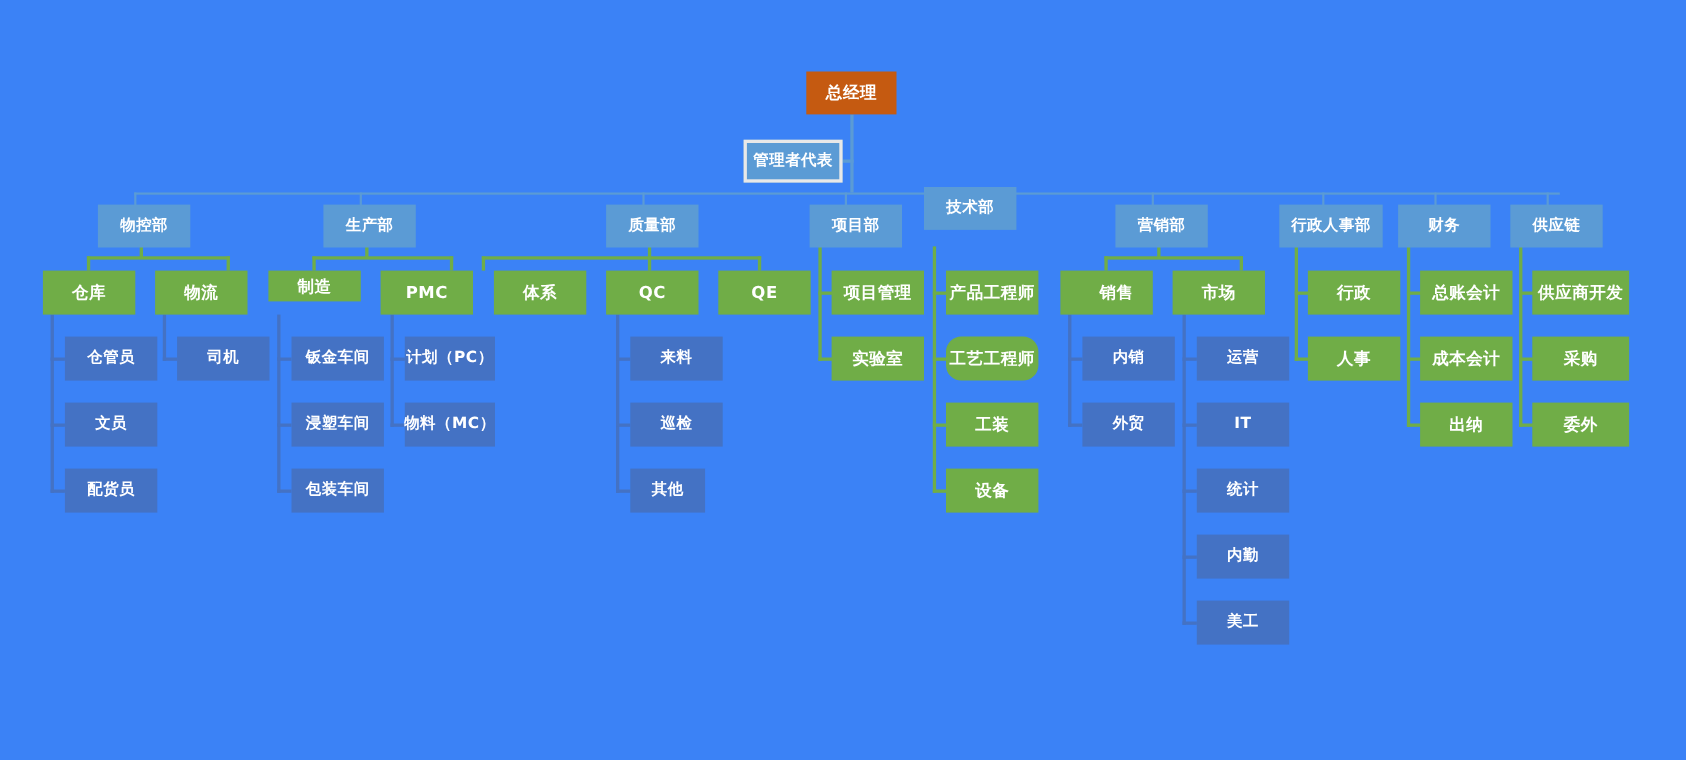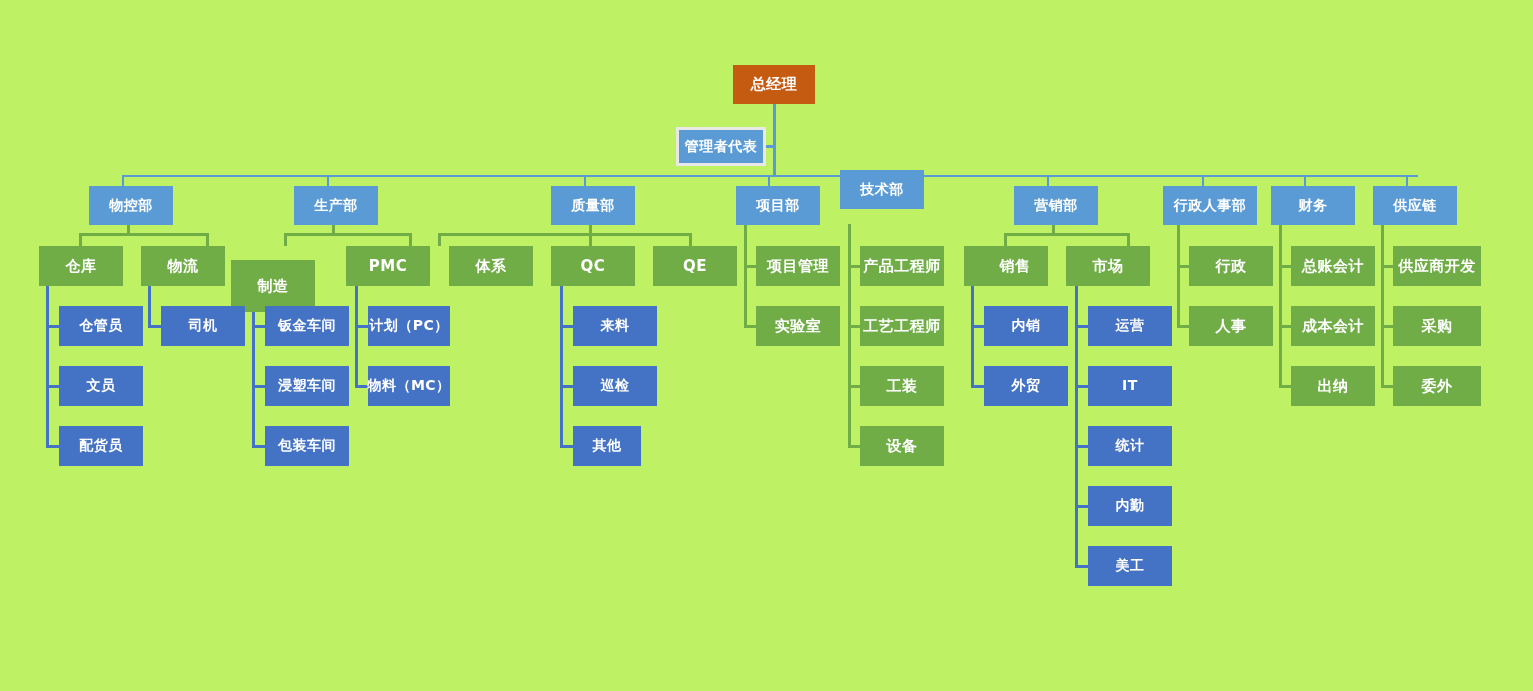--- a/index.html
+++ b/index.html
@@ -5,21 +5,21 @@
 <style>
   html,body{margin:0;padding:0;background:#ffffff;}
   body{
     font-family:"DejaVu Sans","Liberation Sans",sans-serif;
     -webkit-font-smoothing:antialiased;
   }
   #chart-canvas{
     position:relative;
     width:1533px;
     height:691px;
-    background:#bef264;
+    background:#3b82f6;
     overflow:hidden;
   }
   .node{
     position:absolute;
     box-sizing:border-box;
     display:flex;
     align-items:center;
     justify-content:center;
     color:#ffffff;
     font-weight:bold;
@@ -151,32 +151,32 @@
   <div class="node lvl-dept" style="left:736px;top:186px;width:84px;height:39px;">项目部</div>
   <div class="node lvl-dept" style="left:840px;top:170px;width:84px;height:39px;">技术部</div>
   <div class="node lvl-dept" style="left:1014px;top:186px;width:84px;height:39px;">营销部</div>
   <div class="node lvl-dept" style="left:1163px;top:186px;width:94px;height:39px;">行政人事部</div>
   <div class="node lvl-dept" style="left:1271px;top:186px;width:84px;height:39px;text-align:center;">财务</div>
   <div class="node lvl-dept" style="left:1373px;top:186px;width:84px;height:39px;">供应链</div>
 
   <div class="node lvl-sec-green" style="left:39px;top:246px;width:84px;height:40px;">仓库</div>
   <div class="node lvl-sec-green" style="left:141px;top:246px;width:84px;height:40px;">物流</div>
 
-  <div class="node lvl-sec-green" style="left:231px;top:246px;width:84px;height:52px;margin-top:14px;">制造</div>
+  <div class="node lvl-sec-green" style="left:244px;top:246px;width:84px;height:28px;">制造</div>
   <div class="node lvl-sec-green" style="left:346px;top:246px;width:84px;height:40px;">PMC</div>
 
   <div class="node lvl-sec-green" style="left:449px;top:246px;width:84px;height:40px;">体系</div>
   <div class="node lvl-sec-green" style="left:551px;top:246px;width:84px;height:40px;">QC</div>
   <div class="node lvl-sec-green" style="left:653px;top:246px;width:84px;height:40px;">QE</div>
 
   <div class="node lvl-sec-green" style="left:756px;top:246px;width:84px;height:40px;">项目管理</div>
   <div class="node lvl-sec-green" style="left:756px;top:306px;width:84px;height:40px;">实验室</div>
 
   <div class="node lvl-sec-green" style="left:860px;top:246px;width:84px;height:40px;">产品工程师</div>
-  <div class="node lvl-sec-green" style="left:860px;top:306px;width:84px;height:40px;">工艺工程师</div>
+  <div class="node lvl-sec-green" style="left:860px;top:306px;width:84px;height:40px;border-radius:14px;">工艺工程师</div>
   <div class="node lvl-sec-green" style="left:860px;top:366px;width:84px;height:40px;">工装</div>
   <div class="node lvl-sec-green" style="left:860px;top:426px;width:84px;height:40px;">设备</div>
 
   <div class="node lvl-sec-green" style="left:964px;top:246px;width:84px;height:40px;padding-left:18px;">销售</div>
   <div class="node lvl-sec-green" style="left:1066px;top:246px;width:84px;height:40px;">市场</div>
 
   <div class="node lvl-sec-green" style="left:1189px;top:246px;width:84px;height:40px;">行政</div>
   <div class="node lvl-sec-green" style="left:1189px;top:306px;width:84px;height:40px;">人事</div>
 
   <div class="node lvl-sec-green" style="left:1291px;top:246px;width:84px;height:40px;">总账会计</div>

